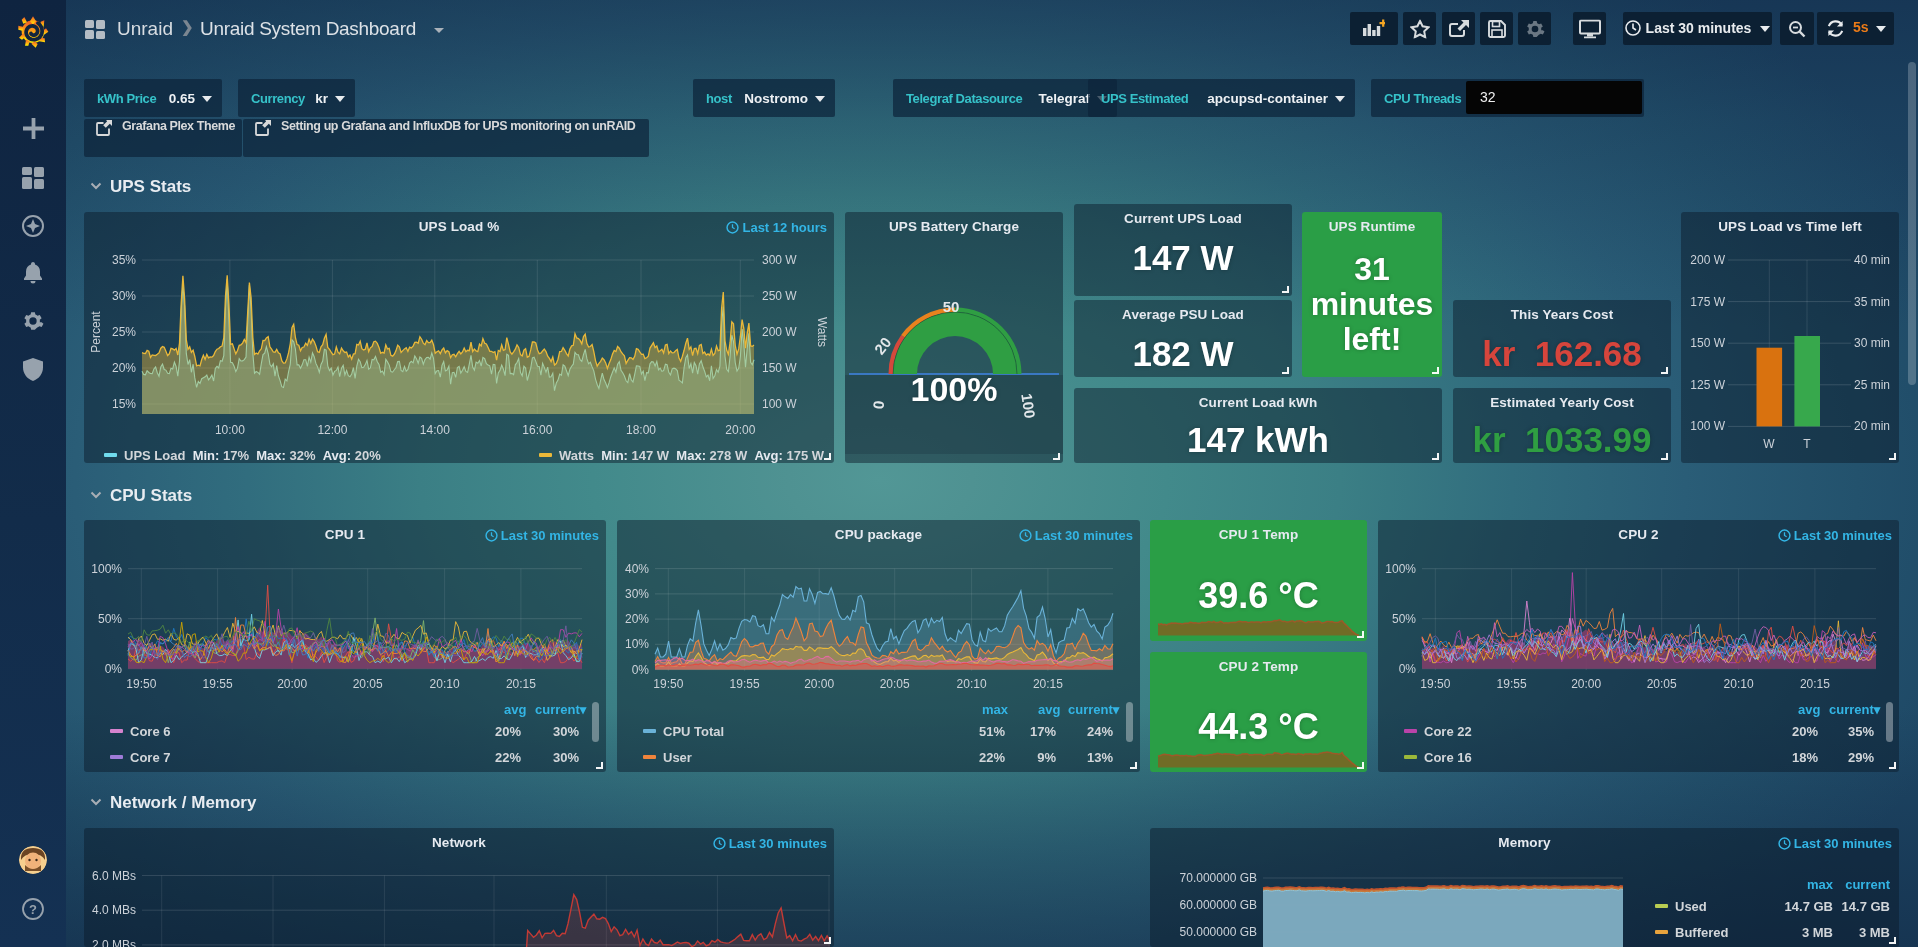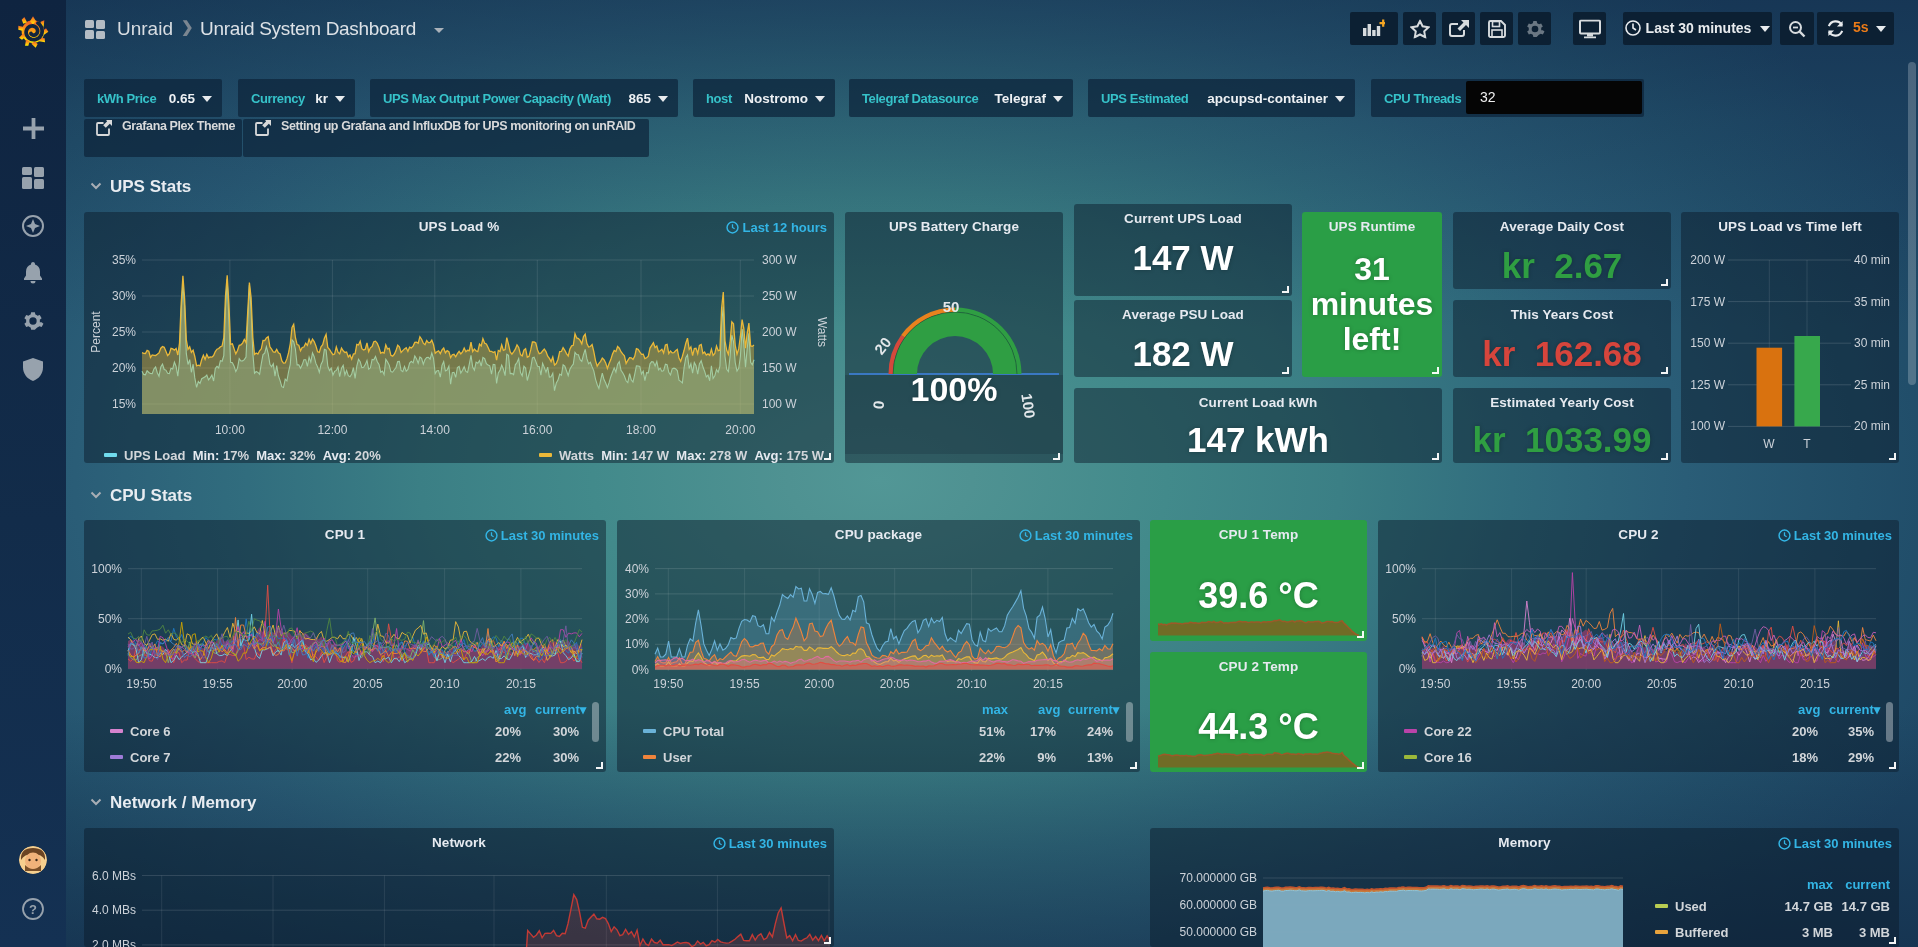--- a/index.html
+++ b/index.html
@@ -177,29 +177,25 @@
 <span class="caret" style="position:absolute;right:8px;top:14px"></span>
     </div>
     <div class="vbox" style="left:84px;width:138px;padding-left:13px">
 <span class="vlab">kWh Price</span>
       <span class="vval" style="margin-left:auto;margin-right:10px">0.65<span class="caret"></span></span>
     </div>
     <div class="vbox" style="left:238px;width:117px;padding-left:13px">
 <span class="vlab">Currency</span>
       <span class="vval" style="margin-left:auto;margin-right:10px">kr<span class="caret"></span></span>
     </div>
-    <div class="vbox" style="left:370px;width:308px;padding-left:13px">
-<span class="vlab">UPS Max Output Power Capacity (Watt)</span>
-      <span class="vval" style="margin-left:auto;margin-right:10px">865<span class="caret"></span></span>
-    </div>
     <div class="vbox" style="left:693px;width:142px;padding-left:13px">
 <span class="vlab">host</span>
       <span class="vval" style="margin-left:auto;margin-right:10px">Nostromo<span class="caret"></span></span>
     </div>
-    <div class="vbox" style="left:849px;width:224px;padding-left:13px">
+    <div class="vbox" style="left:893px;width:224px;padding-left:13px">
 <span class="vlab">Telegraf Datasource</span>
       <span class="vval" style="margin-left:auto;margin-right:10px">Telegraf<span class="caret"></span></span>
     </div>
     <div class="vbox" style="left:1088px;width:267px;padding-left:13px">
 <span class="vlab">UPS Estimated</span>
       <span class="vval" style="margin-left:auto;margin-right:10px">apcupsd-container<span class="caret"></span></span>
     </div>
     <div class="vbox" style="left:1371px;width:273px;padding-left:13px">
 <span class="vlab">CPU Threads</span>
 <span style="position:absolute;left:95px;top:2px;width:176px;height:33px;background:#050505;border-radius:2px;color:#f0f0f0;font-size:14px;line-height:33px;padding-left:14px">32</span>
@@ -300,25 +296,20 @@
     <div class="panel" style="left:1074px;top:388px;width:368px;height:75px">
       <div class="ptitle">Current Load kWh</div>
       <div class="statv" style="top:32px;font-size:35px;color:#fff">147 kWh</div>
       <div class="rsz"></div>
     </div>
     <div class="gpanel" style="left:1302px;top:212px;width:140px;height:165px">
       <div class="ptitle">UPS Runtime</div>
       <div class="statv" style="top:40px;font-size:32px;line-height:35px">31<br>minutes<br>left!</div>
       <div class="rsz"></div>
     </div>
-    <div class="panel" style="left:1453px;top:212px;width:218px;height:77px">
-      <div class="ptitle">Average Daily Cost</div>
-      <div class="statv" style="top:34px;font-size:35px;color:#2f9e42">kr&nbsp;&nbsp;2.67</div>
-      <div class="rsz"></div>
-    </div>
     <div class="panel" style="left:1453px;top:300px;width:218px;height:77px">
       <div class="ptitle">This Years Cost</div>
       <div class="statv" style="top:34px;font-size:35px;color:#d6453c">kr&nbsp;&nbsp;162.68</div>
       <div class="rsz"></div>
     </div>
     <div class="panel" style="left:1453px;top:388px;width:218px;height:75px">
       <div class="ptitle">Estimated Yearly Cost</div>
       <div class="statv" style="top:32px;font-size:35px;color:#2f9e42">kr&nbsp;&nbsp;1033.99</div>
       <div class="rsz"></div>
     </div>

